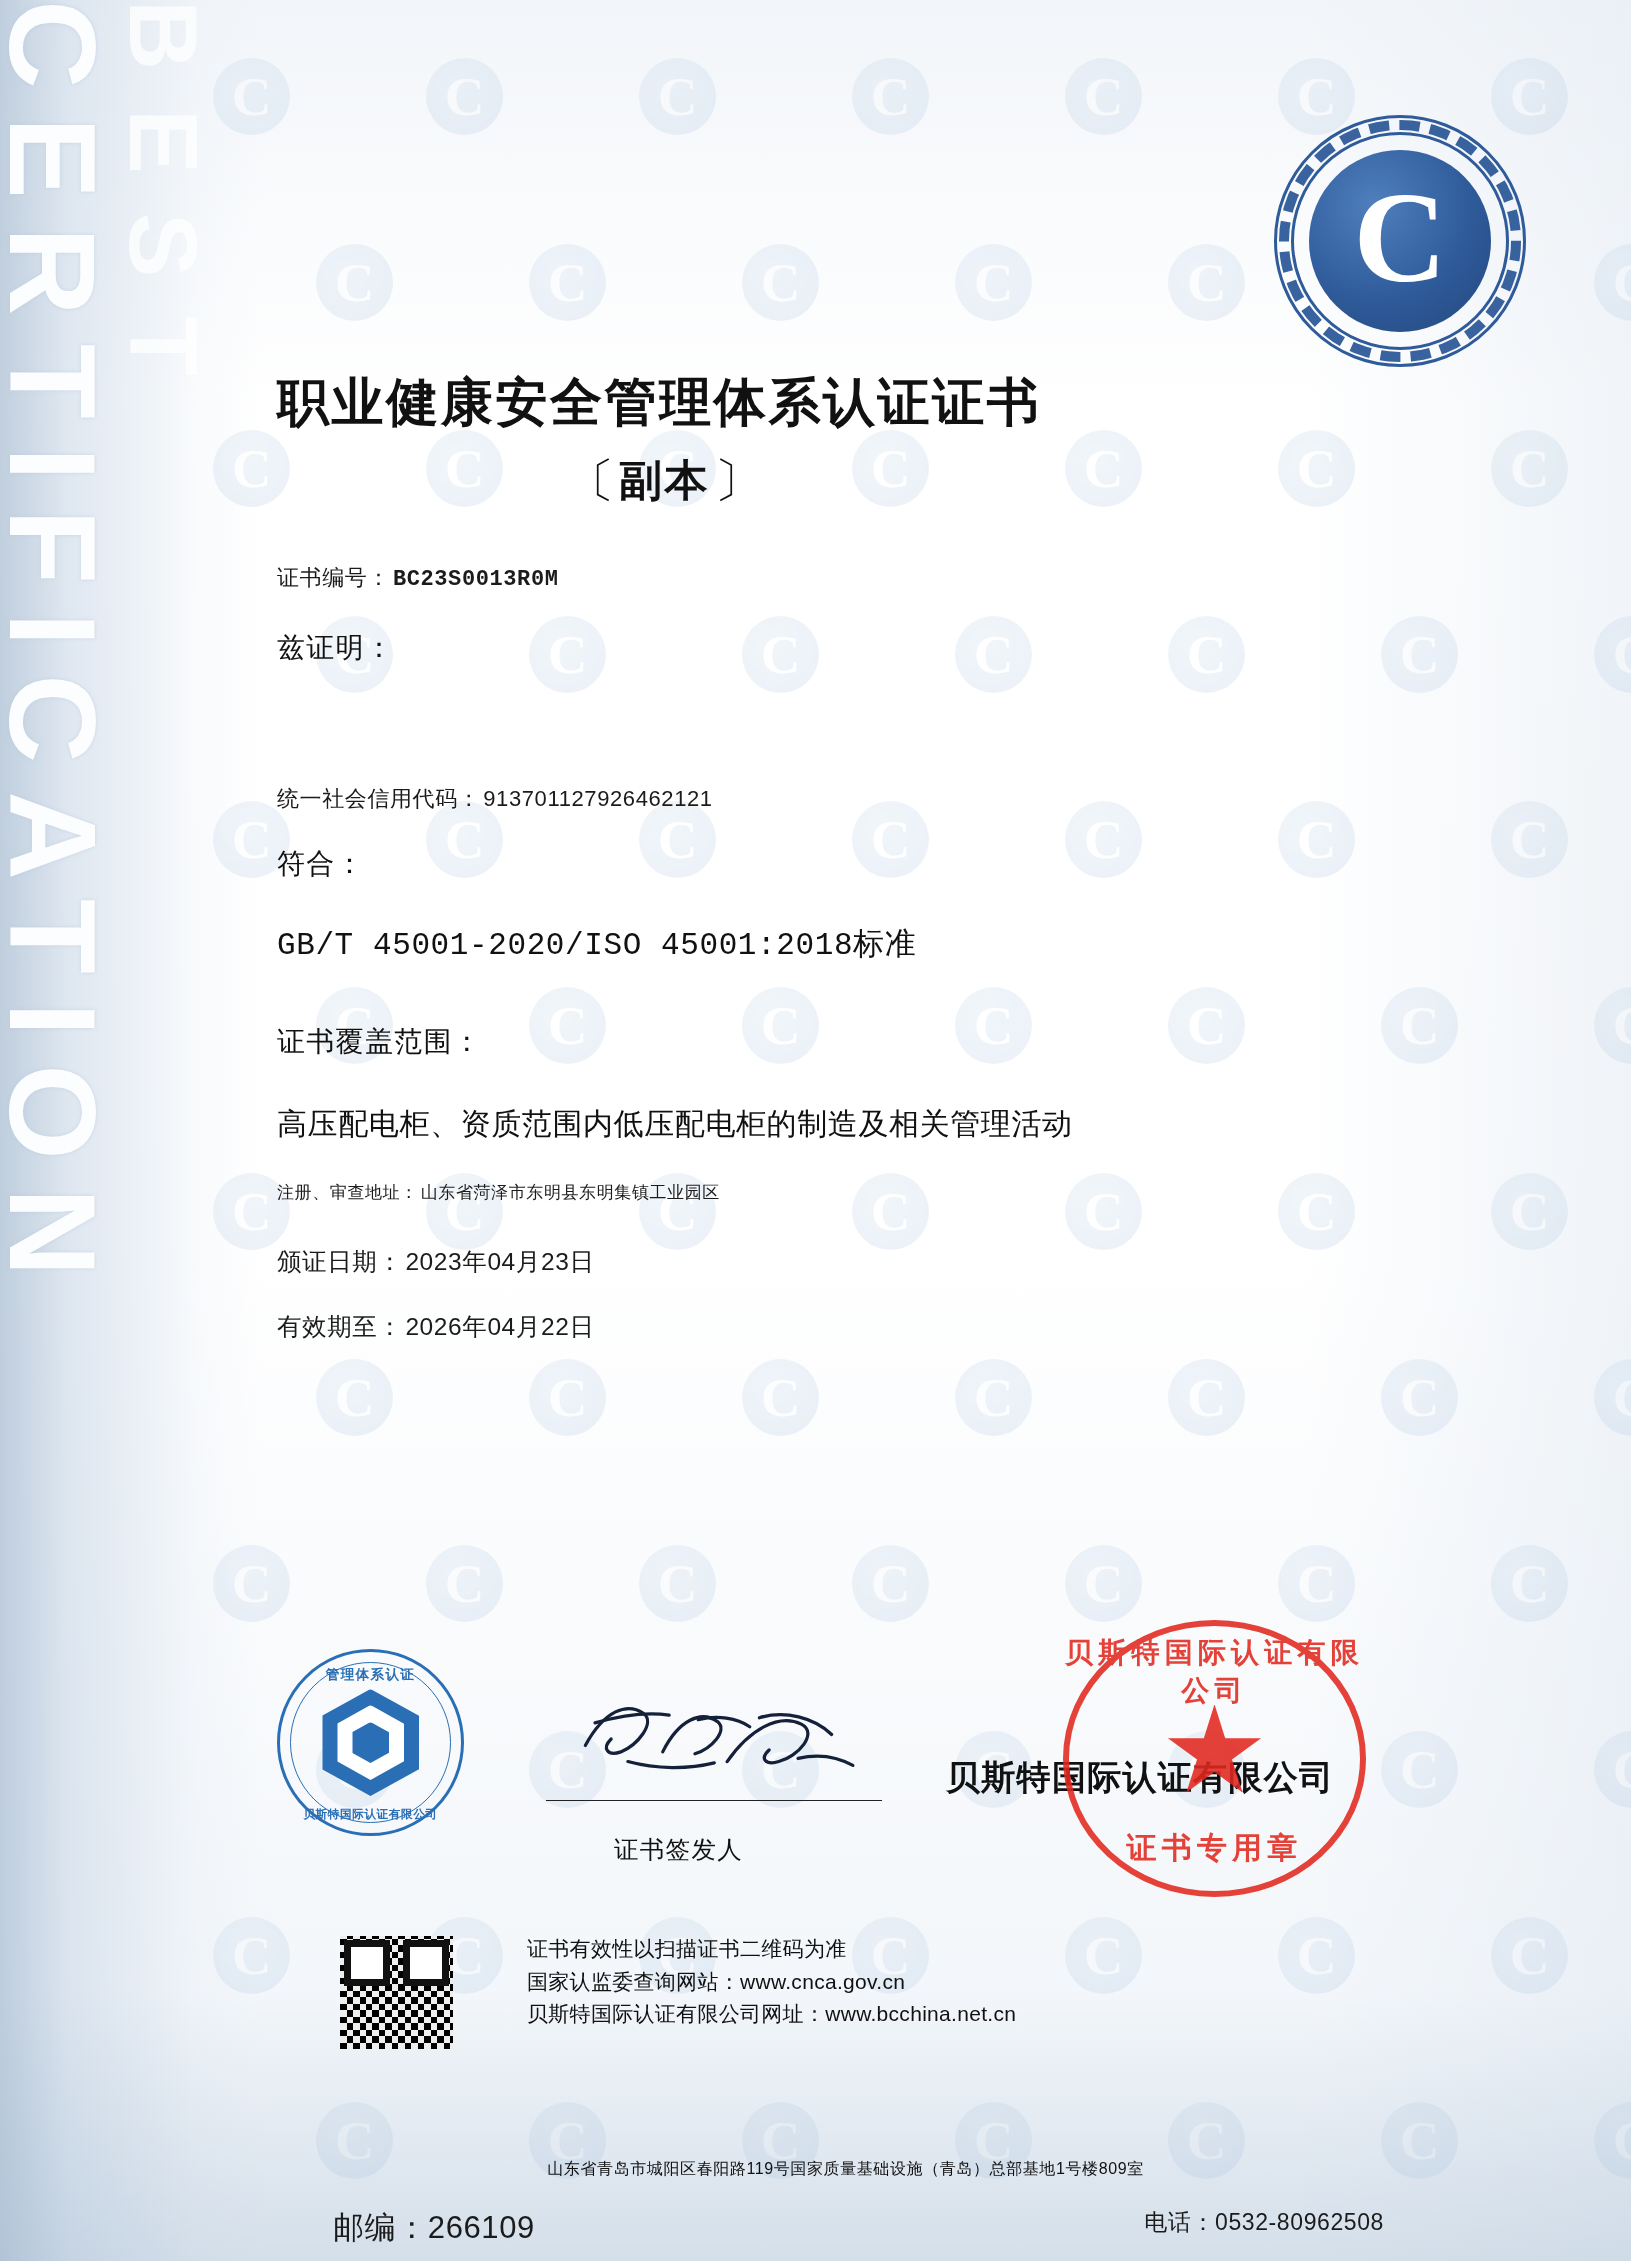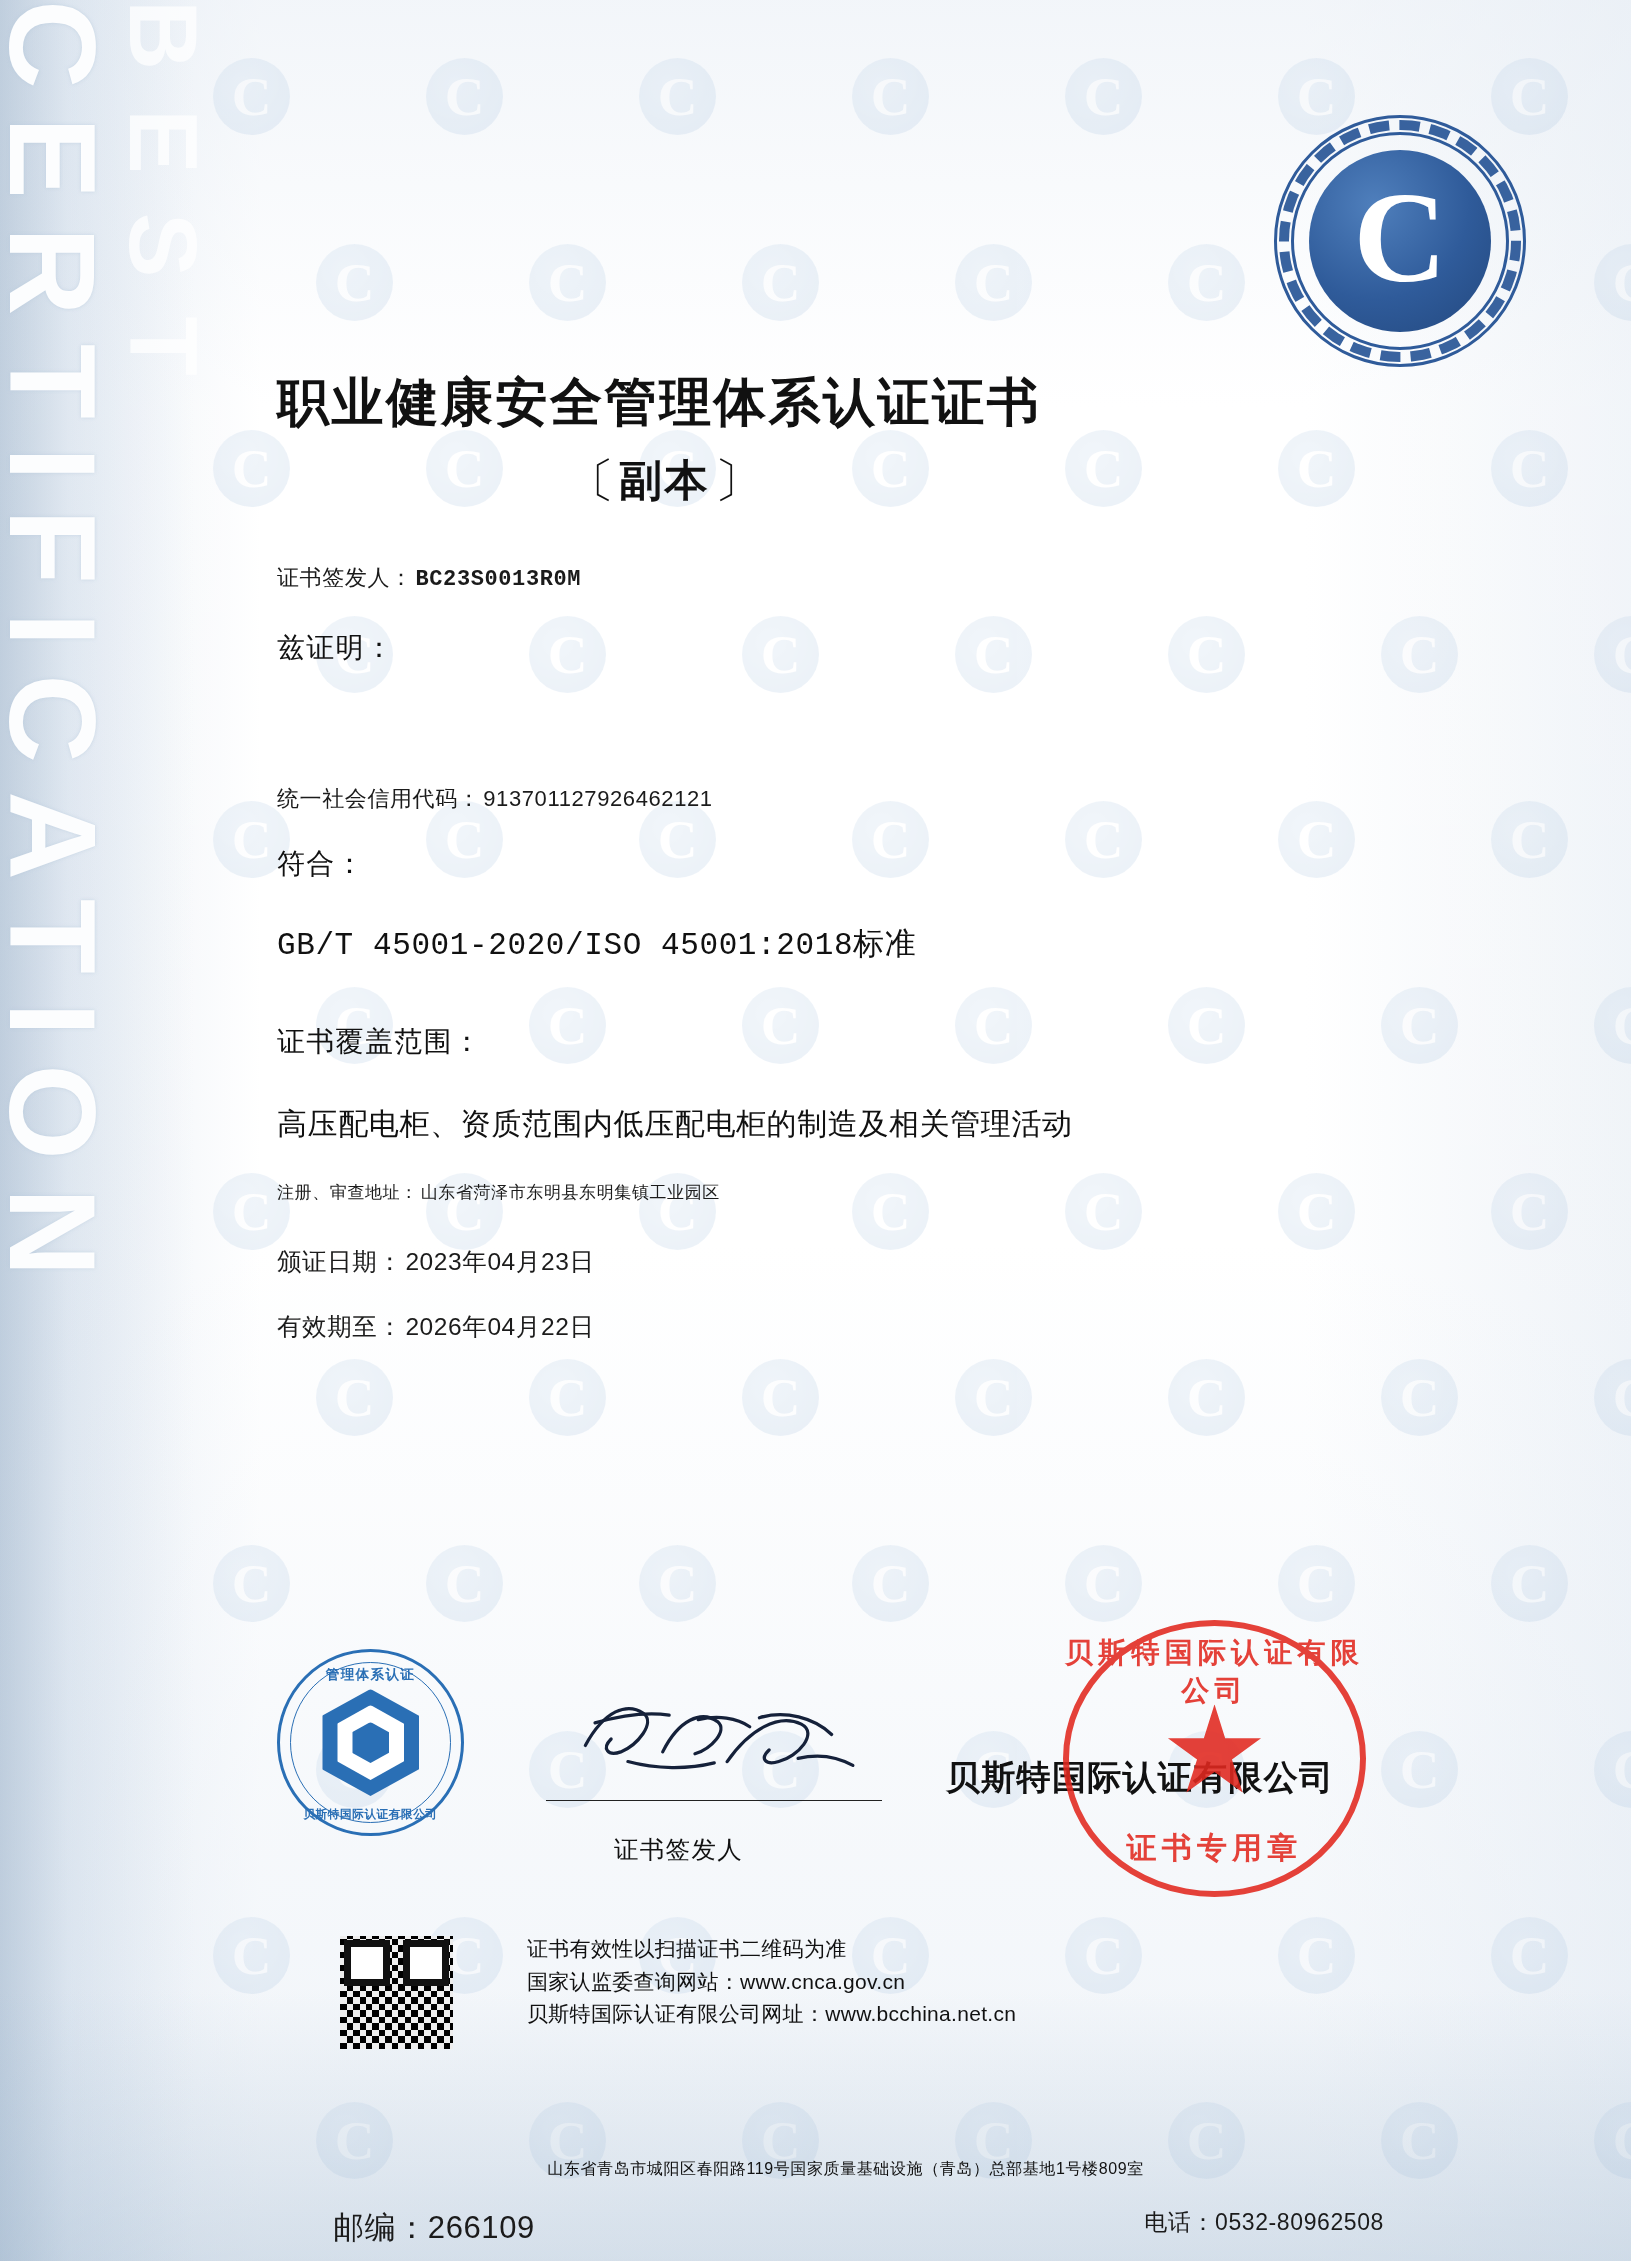--- a/index.html
+++ b/index.html
@@ -703,21 +703,21 @@
 
     <div class="title">职业健康安全管理体系认证证书</div>
 
     <div class="subtitle-wrap">
       <span class="bracket">〔</span>
       <span class="subtitle">副本</span>
       <span class="bracket">〕</span>
     </div>
 
     <div class="row" style="left:247px; top:563px;">
-      <span class="lbl-sm">证书签发人：</span>
+      <span class="lbl-sm">证书编号：</span>
       <span class="val-mono">BC23S0013R0M</span>
     </div>
 
     <div class="row lbl-md" style="left:247px; top:629px;">兹证明：</div>
 
 
     <div class="row" style="left:247px; top:784px;">
       <span class="lbl-sm">统一社会信用代码：</span>
       <span class="lbl-sm">913701127926462121</span>
     </div>

